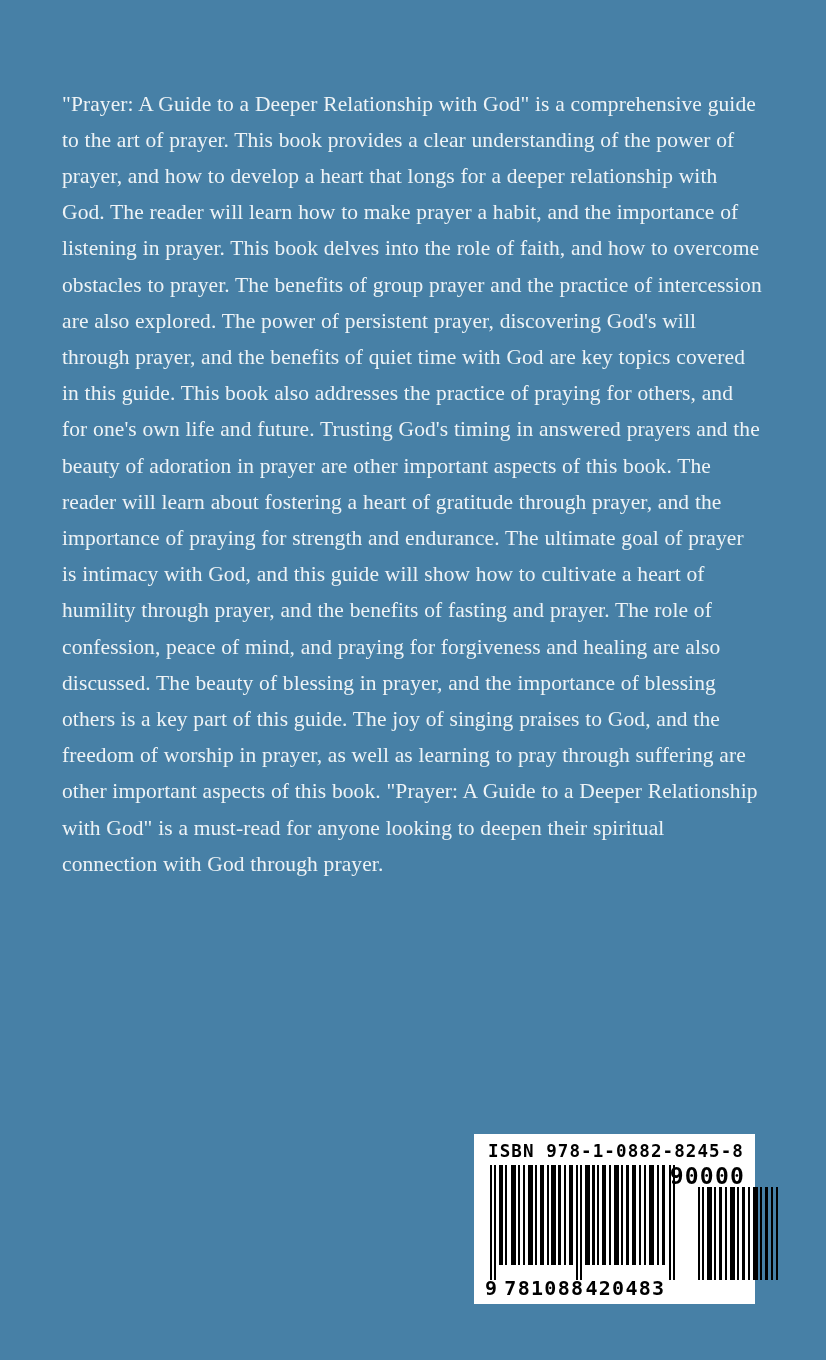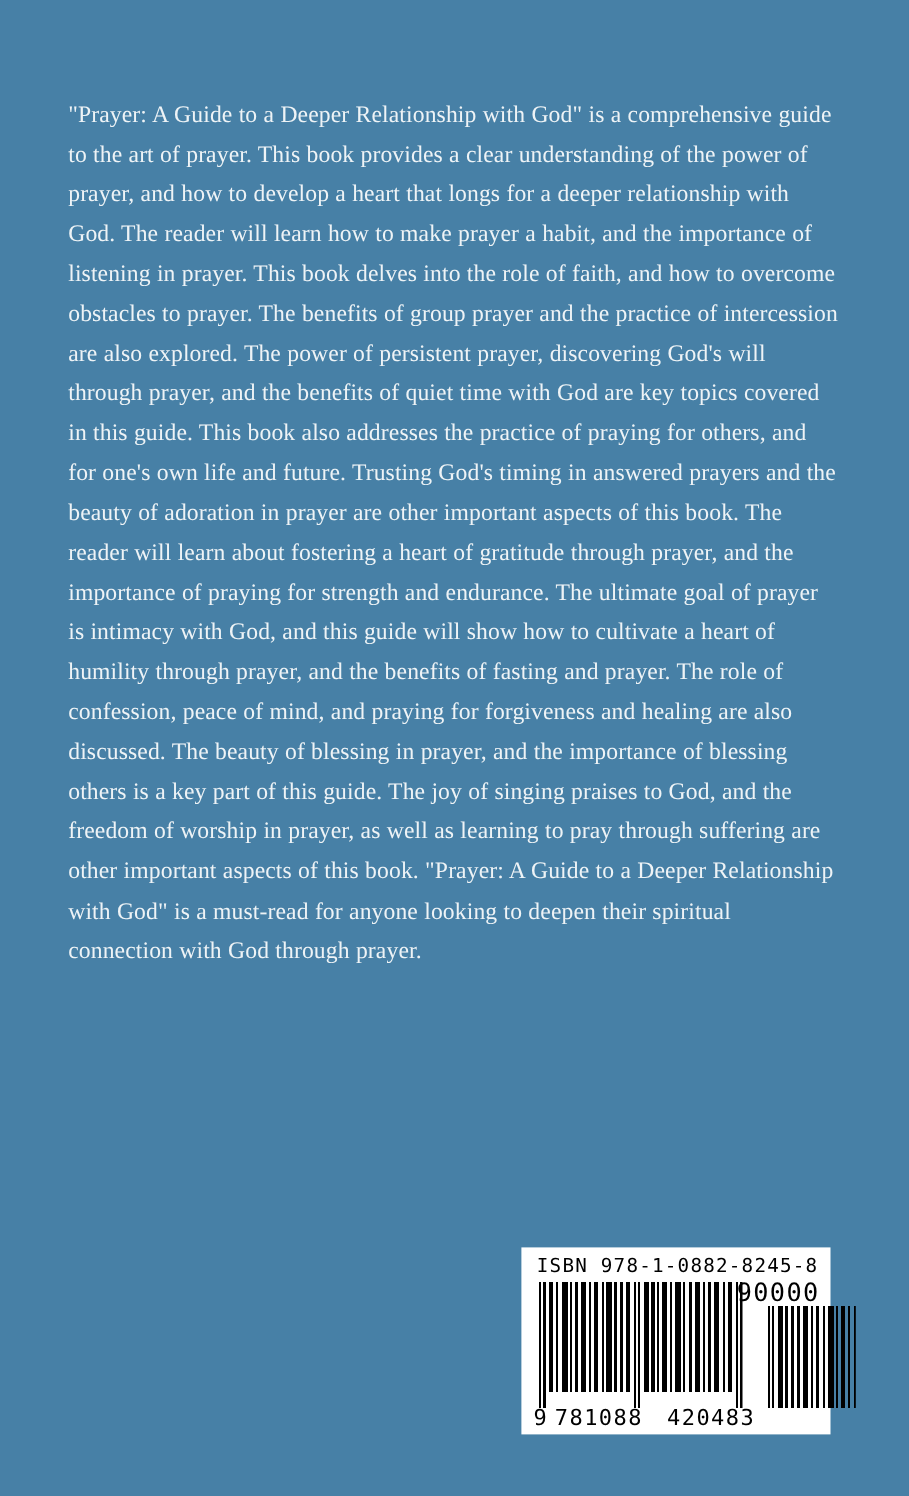--- a/index.html
+++ b/index.html
@@ -51,20 +51,21 @@
   
   .barcode-box {
     position: absolute;
     left: 474px;
     top: 1134px;
     width: 281px;
     height: 170px;
     background: #ffffff;
     box-sizing: border-box;
     padding: 0;
+    font-weight: bold;
   }
   .barcode-isbn-text {
     position: absolute;
     left: 14px;
     top: 7px;
     font-family: "DejaVu Sans Mono", "Liberation Mono", monospace;
     font-size: 17.5px;
     letter-spacing: 1.1px;
     color: #000;
     white-space: nowrap;
@@ -101,21 +102,21 @@
     position: absolute;
     left: 11px;
     bottom: 4px;
     font-family: "DejaVu Sans Mono", "Liberation Mono", monospace;
     font-size: 20px;
     letter-spacing: 1.3px;
     color: #000;
     white-space: nowrap;
   }
   .barcode-human-text .lead { margin-right: 6px; }
-  .barcode-human-text .grp { margin-right: 22px; }
+  .barcode-human-text .grp { margin-right: 1px; }
 </style>
 </head>
 <body>
 
 <div class="back-cover">
 
   <p class="blurb">"Prayer: A Guide to a Deeper Relationship with God" is a comprehensive guide to the art of prayer. This book provides a clear understanding of the power of prayer, and how to develop a heart that longs for a deeper relationship with God. The reader will learn how to make prayer a habit, and the importance of listening in prayer. This book delves into the role of faith, and how to overcome obstacles to prayer. The benefits of group prayer and the practice of intercession are also explored. The power of persistent prayer, discovering God's will through prayer, and the benefits of quiet time with God are key topics covered in this guide. This book also addresses the practice of praying for others, and for one's own life and future. Trusting God's timing in answered prayers and the beauty of adoration in prayer are other important aspects of this book. The reader will learn about fostering a heart of gratitude through prayer, and the importance of praying for strength and endurance. The ultimate goal of prayer is intimacy with God, and this guide will show how to cultivate a heart of humility through prayer, and the benefits of fasting and prayer. The role of confession, peace of mind, and praying for forgiveness and healing are also discussed. The beauty of blessing in prayer, and the importance of blessing others is a key part of this guide. The joy of singing praises to God, and the freedom of worship in prayer, as well as learning to pray through suffering are other important aspects of this book. "Prayer: A Guide to a Deeper Relationship with God" is a must-read for anyone looking to deepen their spiritual connection with God through prayer.</p>
 
 
   <div class="barcode-box">

